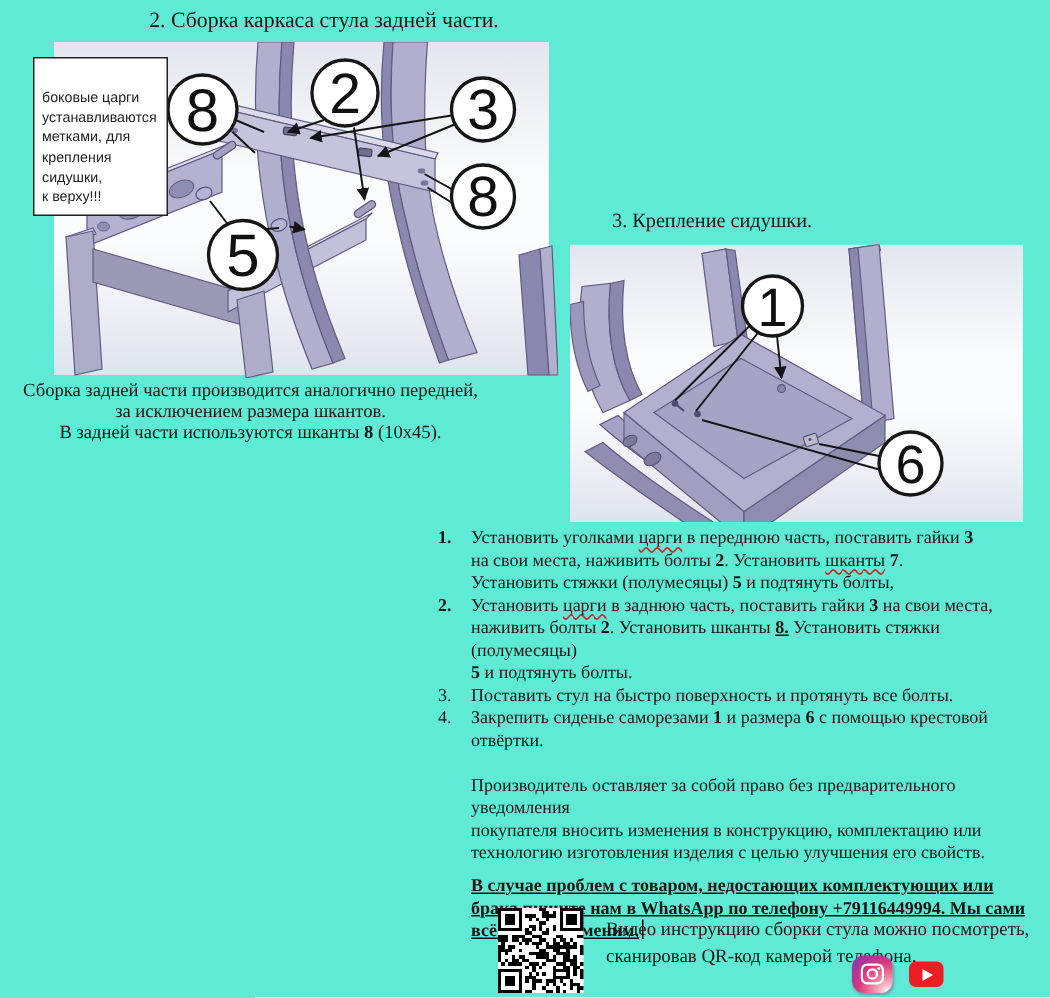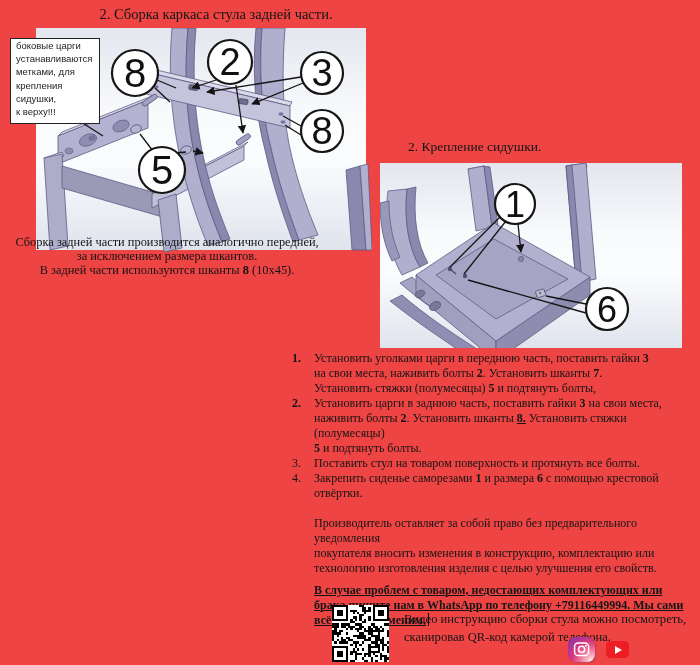--- a/index.html
+++ b/index.html
@@ -1,34 +1,34 @@
 <!DOCTYPE html>
 <html><head>
 <meta charset="utf-8">
 <style>
   html,body{margin:0;padding:0;background:#ffffff;}
-  .canvas{position:relative;width:700px;height:665px;background:#ef4444;overflow:hidden;
+  .canvas{position:relative;width:700px;height:665px;background:#5eead4;overflow:hidden;
           font-family:"Liberation Serif",serif;color:#141414;}
   .preline{white-space:pre-line;}
   .b{font-weight:bold;}
   .u{text-decoration:underline;text-decoration-color:#141414;text-decoration-thickness:1.2px;}
-  .sq{text-decoration-style:wavy;text-decoration-color:#cc2222;
+  .sq{text-decoration:underline;text-decoration-style:wavy;text-decoration-color:#cc2222;
       text-decoration-thickness:1px;text-underline-offset:2px;text-decoration-skip-ink:none;}
 
   .title2{position:absolute;left:0;top:6px;width:432px;text-align:center;font-size:14.5px;}
   .title3{position:absolute;left:408px;top:139px;font-size:13.5px;}
 
   .diagLeft{position:absolute;left:0;top:28px;width:372px;height:224px;}
   .diagRight{position:absolute;left:380px;top:163px;width:302px;height:185px;}
 
-  .notebox{position:absolute;left:10px;top:38px;width:90px;box-sizing:border-box;
-           border:1.4px solid #222;background:#fff;padding:0 4px 5px 5px;
+  .notebox{position:absolute;left:22px;top:38px;width:90px;box-sizing:border-box;
+           border:1.4px solid #222;background:#fff;padding:20px 4px 5px 5px;
            font-family:"Liberation Sans",sans-serif;font-size:9.5px;line-height:13.2px;color:#222;}
 
-  .rearnote{position:absolute;left:0;top:235px;width:334px;text-align:center;
+  .rearnote{position:absolute;left:0;top:253px;width:334px;text-align:center;
             font-size:12.4px;line-height:14.2px;}
 
   .instr{position:absolute;left:292px;top:351px;width:407px;font-size:12px;line-height:15px;}
   .item{display:flex;}
   .item .num{flex:none;width:22px;}
   .item .body{flex:1;}
   .block{margin-left:22px;}
   .whatsapp{margin-top:7px;}
   .cursor{display:inline-block;width:0;height:13px;border-left:1.6px solid #000;
           vertical-align:-2px;margin-left:2px;}
@@ -158,21 +158,21 @@
   <div class="notebox preline">боковые царги
 устанавливаются
 метками, для
 крепления сидушки,
 к верху!!!</div>
 
   <div class="rearnote preline"><span>Сборка задней части производится аналогично передней,
 за исключением размера шкантов.
 В задней части используются шканты </span><span class="b">8</span><span> (10x45).</span></div>
 
-  <div class="title3">2.  Крепление сидушки.</div>
+  <div class="title3">3.  Крепление сидушки.</div>
 
   <svg class="diagRight" viewBox="0 0 302 185">
     <rect x="0" y="0" width="302" height="185" fill="url(#gbg)"></rect>
 
     <g>
       <path class="part" d="M8,28 C4,58 8,88 22,112 L40,104 C28,84 24,56 27,26 Z" fill="#b1afce"></path>
       <path class="part" d="M27,26 C24,56 28,84 40,104 L48,100 C37,81 33,54 36,24 Z" fill="#8a88ae"></path>
       <path class="part" d="M0,40 C0,62 4,82 12,98 L20,94 C13,79 9,60 9,38 Z" fill="#9a98ba"></path>
 
       <polygon class="part" points="88,6 104,3 106,7 90,10" fill="#d8d6e8"></polygon>
@@ -230,21 +230,21 @@
 </span></span>
     </div>
     <div class="item">
       <span class="num"><span class="b">2.</span></span>
       <span class="body preline"><span>Установить </span><span class="sq">царги</span><span> в заднюю часть, поставить гайки </span><span class="b">3</span><span> на свои места,
 наживить болты </span><span class="b">2</span><span>. Установить шканты </span><span class="b u">8.</span><span> Установить стяжки (полумесяцы)
 </span><span class="b">5</span><span> и подтянуть болты.</span></span>
     </div>
     <div class="item">
       <span class="num"><span>3.</span></span>
-      <span class="body preline"><span>Поставить стул на товаром поверхность и протянуть все болты.</span></span>
+      <span class="body preline"><span>Поставить стул на быстро поверхность и протянуть все болты.</span></span>
     </div>
     <div class="item">
       <span class="num"><span>4.</span></span>
       <span class="body preline"><span> Закрепить сиденье саморезами </span><span class="b">1</span><span> и размера </span><span class="b">6</span><span> с помощью крестовой
 отвёртки.</span></span>
     </div>
     <div class="block preline"><span>
 Производитель оставляет за собой право без предварительного уведомления
 покупателя вносить изменения в конструкцию, комплектацию или
 технологию изготовления изделия с целью улучшения его свойств.</span></div>

